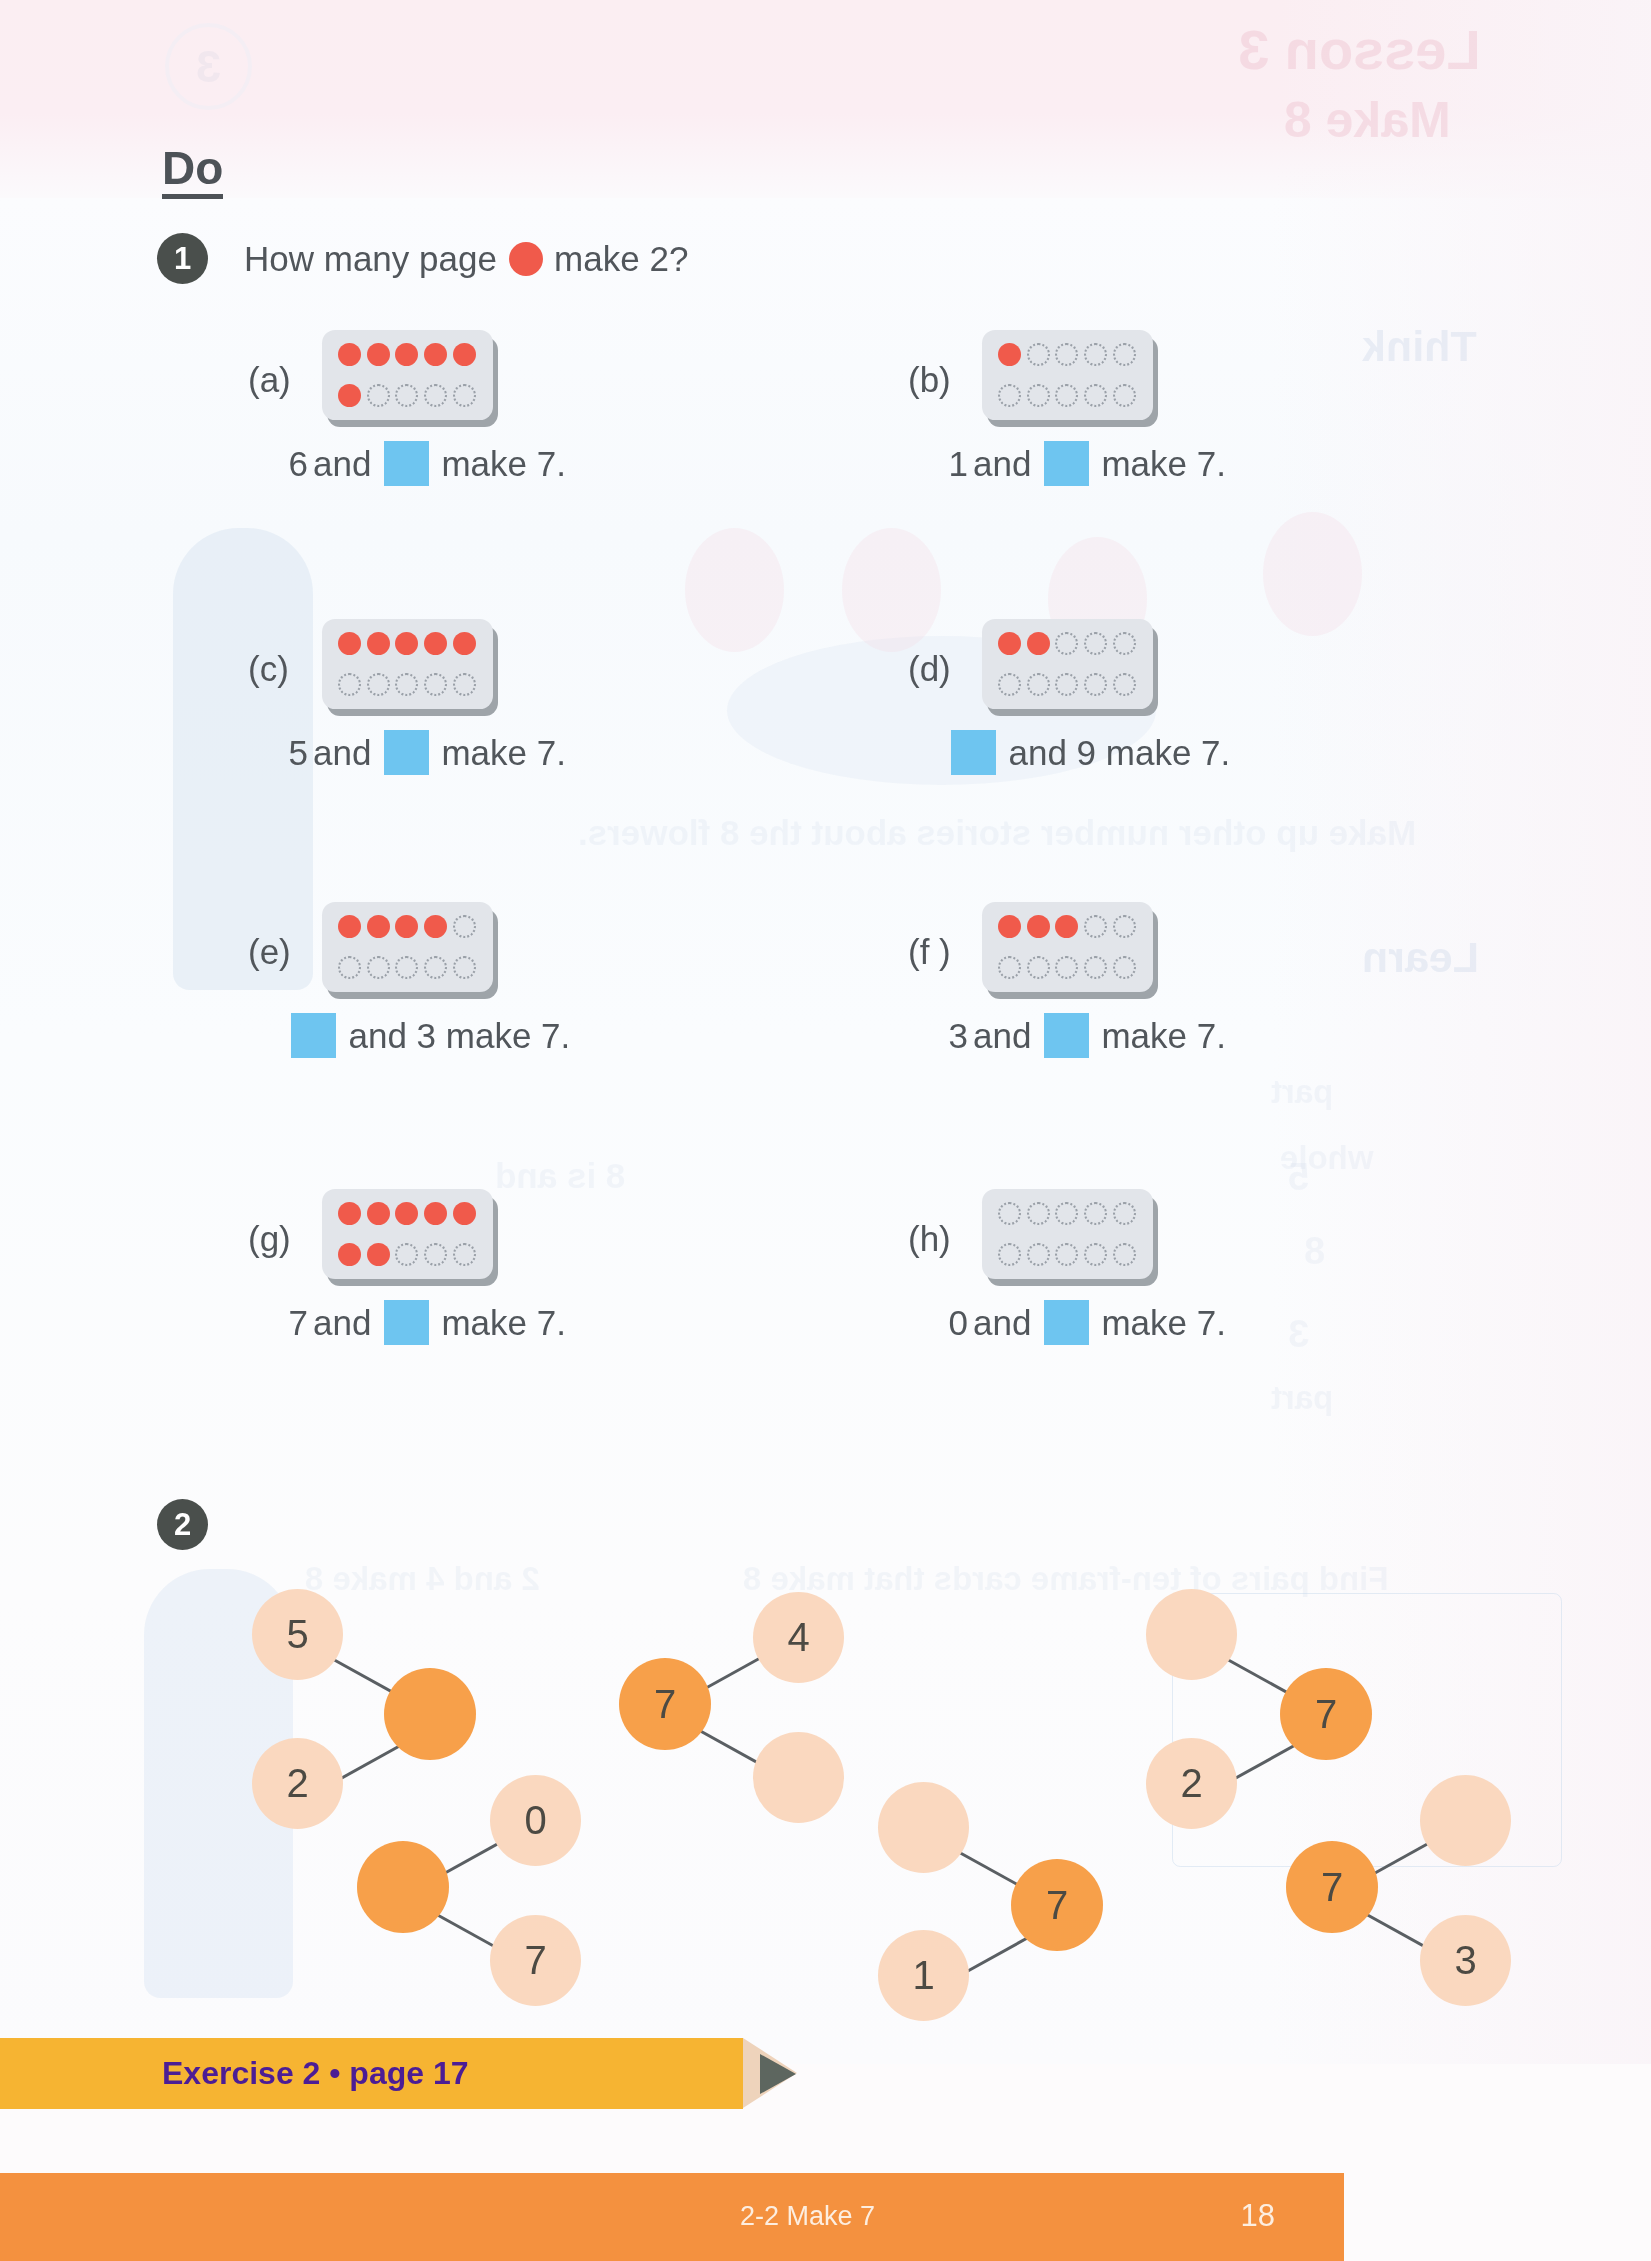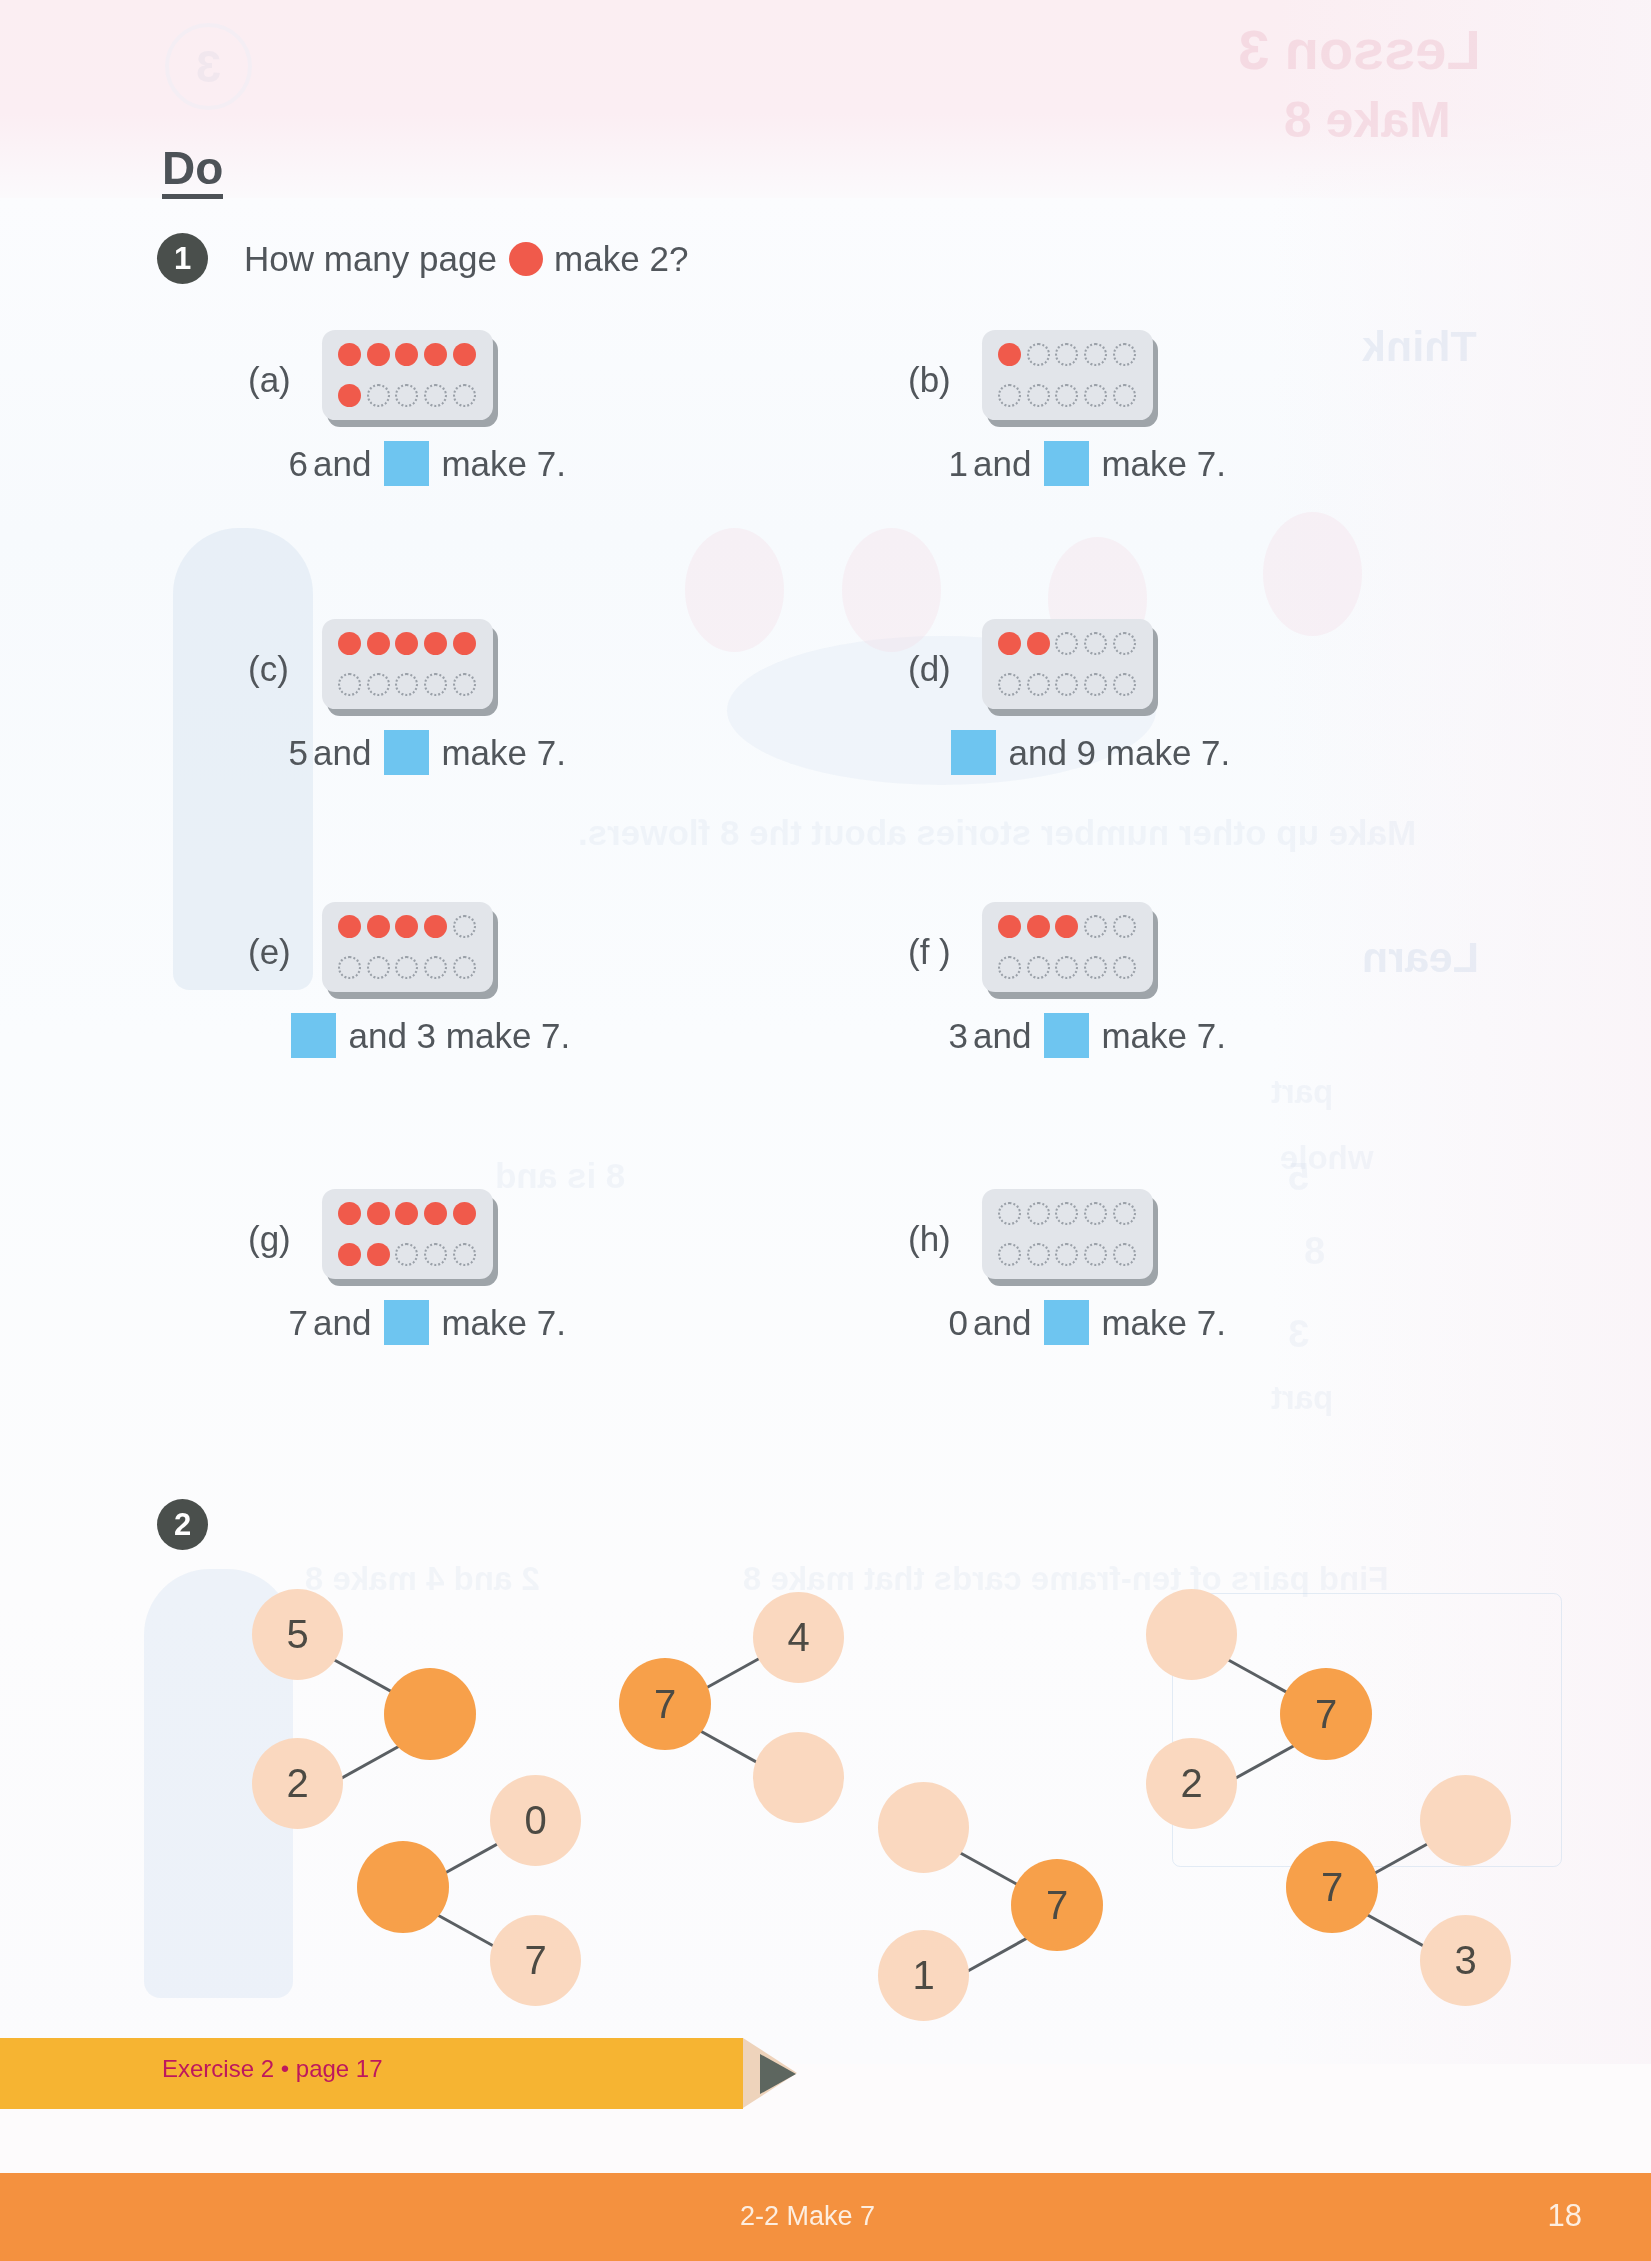--- a/index.html
+++ b/index.html
@@ -205,28 +205,28 @@
   }
   .pencil-tip {
     position: absolute; left: 760px; top: 15.7px;
     width: 0; height: 0;
     border-top: 20px solid transparent;
     border-bottom: 20px solid transparent;
     border-left: 36px solid #5d665f;
   }
   .pencil-text {
     position: absolute; left: 162px; top: 16.5px;
-    font-size: 24px; font-weight: 400; color: #be185d;
+    font-size: 32px; font-weight: 700; color: #4c1d95;
     white-space: nowrap;
   }
 
   
   .footer-bar {
     position: absolute; left: 0; bottom: 0;
-    width: 1651px; height: 88px;
+    width: 1344px; height: 88px;
     background: #f4913f;
   }
   .footer-title {
     position: absolute; left: 740px; top: 28px;
     font-size: 27px; color: #fdeee0;
     white-space: nowrap;
   }
   .footer-page {
     position: absolute; right: 69px; top: 25px;
     font-size: 31px; color: #fdeee0;

